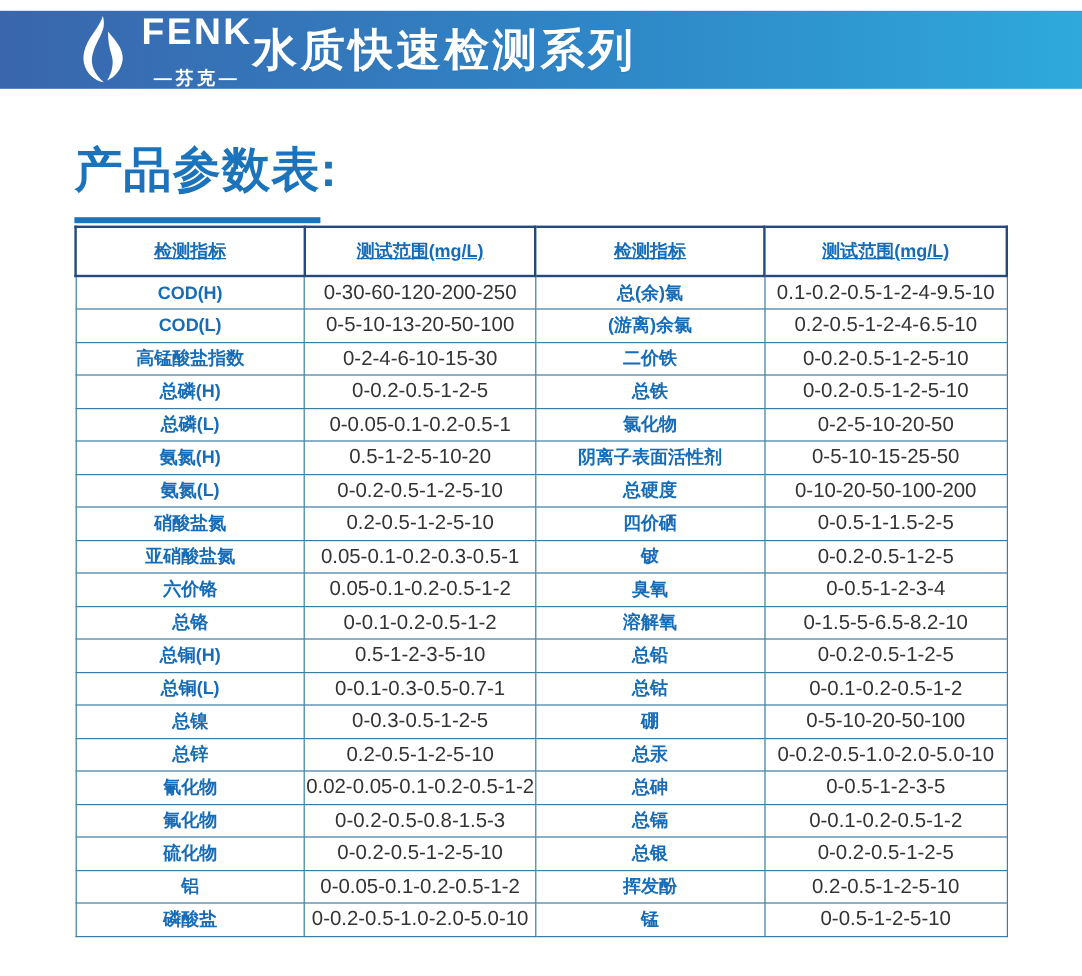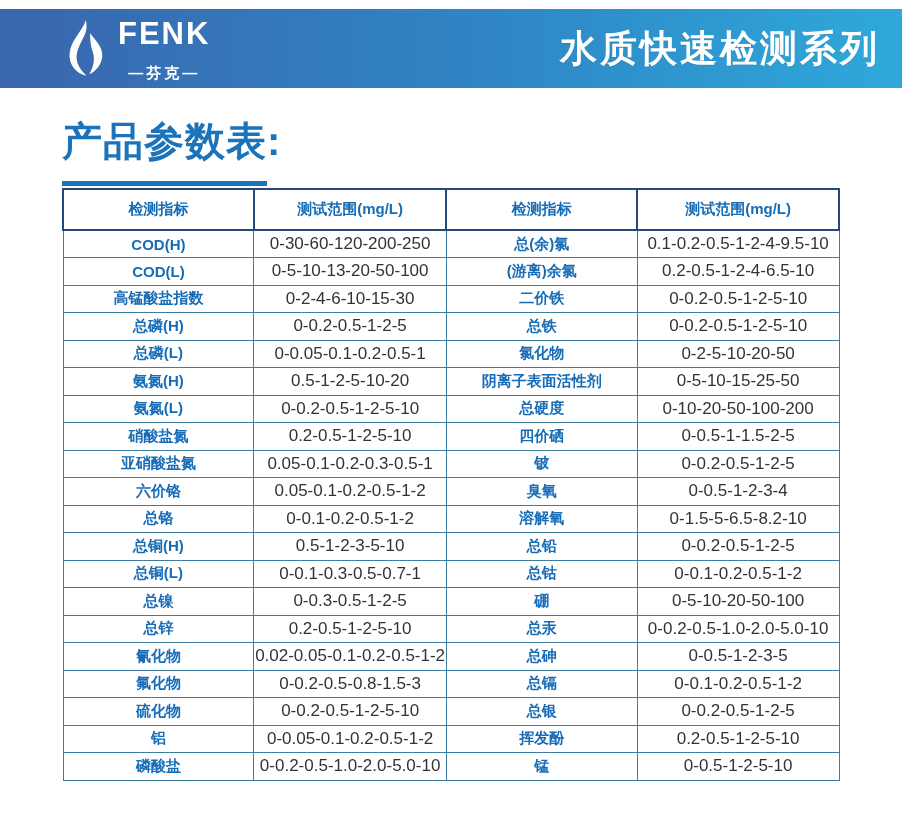--- a/index.html
+++ b/index.html
@@ -16,23 +16,23 @@
   html,body{background:#ffffff;}
   body{font-family:"Liberation Sans","DejaVu Sans",sans-serif;}
   .page{
     position:relative;
     width:902px;height:813px;
     background:#ffffff;
     overflow:hidden;
   }
   
   .banner{
-    position:absolute;left:0;top:9px;width:902px;height:79px;
+    position:absolute;left:0;top:9px;width:902px;height:65px;
     background:linear-gradient(90deg,var(--grad-start) 0%,var(--grad-mid) 55%,var(--grad-end) 100%);
-    display:flex;align-items:center;justify-content:space-between;
+    display:flex;align-items:center;
     padding:0 22px 0 62px;
   }
   .brand{display:flex;align-items:center;gap:10px;}
   .brand-icon{width:46px;height:62px;flex:0 0 auto;}
   .brand-text{display:flex;flex-direction:column;align-items:center;line-height:1;}
   .brand-name{
     color:#ffffff;font-weight:bold;font-size:31px;letter-spacing:2px;
   }
   .brand-sub{
     color:#ffffff;font-size:15px;letter-spacing:3px;margin-top:16px;font-weight:bold;
@@ -59,20 +59,21 @@
     width:100%;border-collapse:collapse;table-layout:fixed;
     border:1px solid var(--table-border);
   }
   table.params th{
     height:41px;
     border:2px solid var(--header-border);
     color:var(--indicator-blue);
     font-size:15px;font-weight:bold;
     text-align:center;vertical-align:middle;
     background:#ffffff;
+    text-decoration:underline;
   }
   table.params td{
     height:27.5px;
     border:1px solid var(--table-border);
     text-align:center;vertical-align:middle;
     background:#ffffff;
     overflow:hidden;white-space:nowrap;
   }
   table.params td.ind{
     color:var(--indicator-blue);font-weight:bold;font-size:15px;

